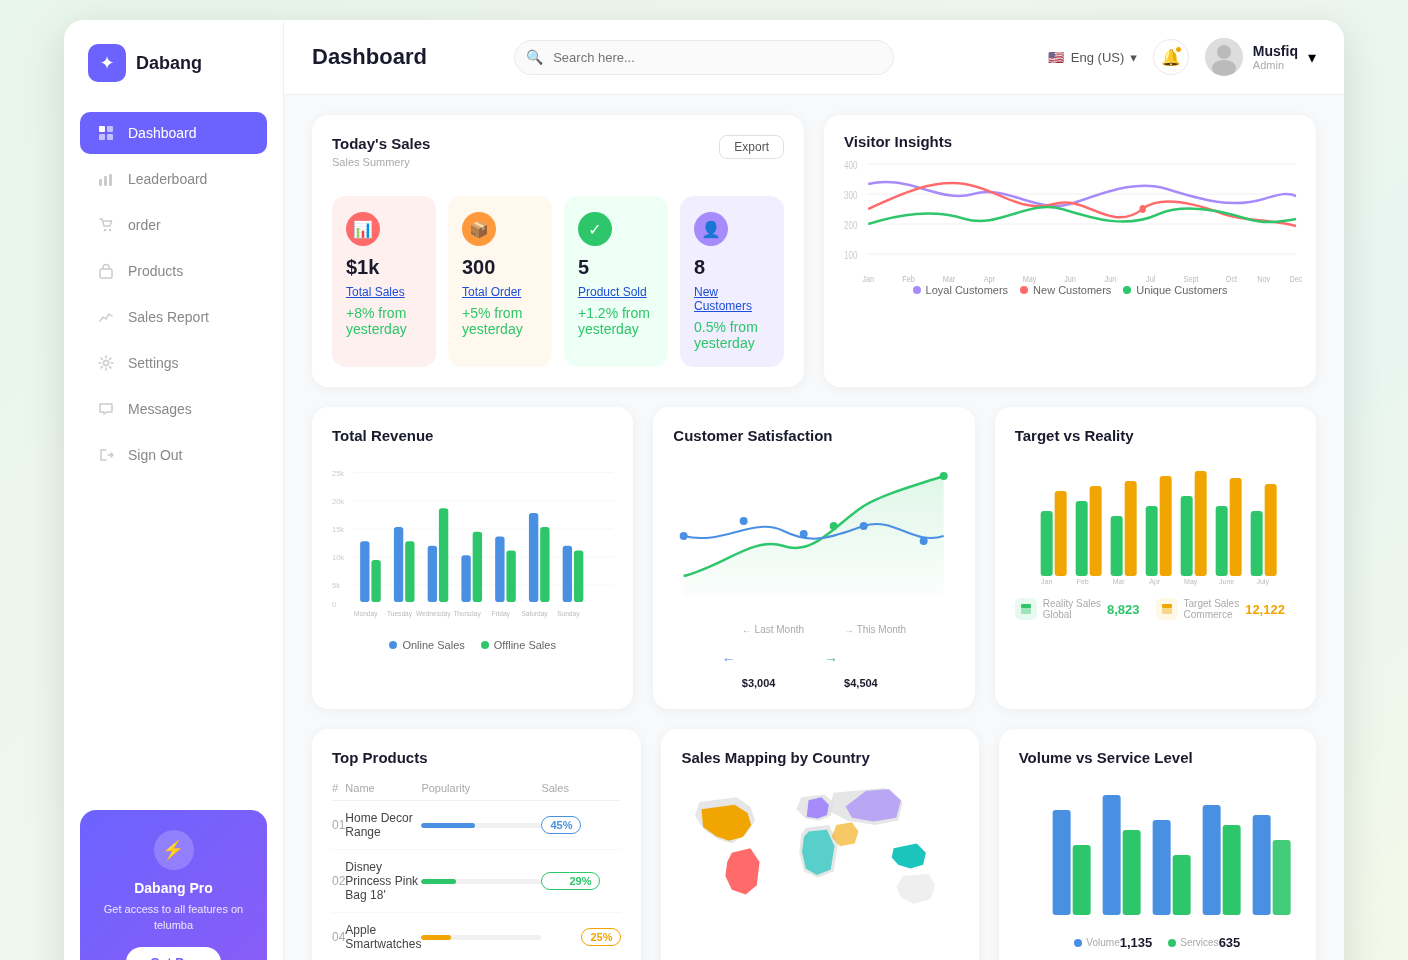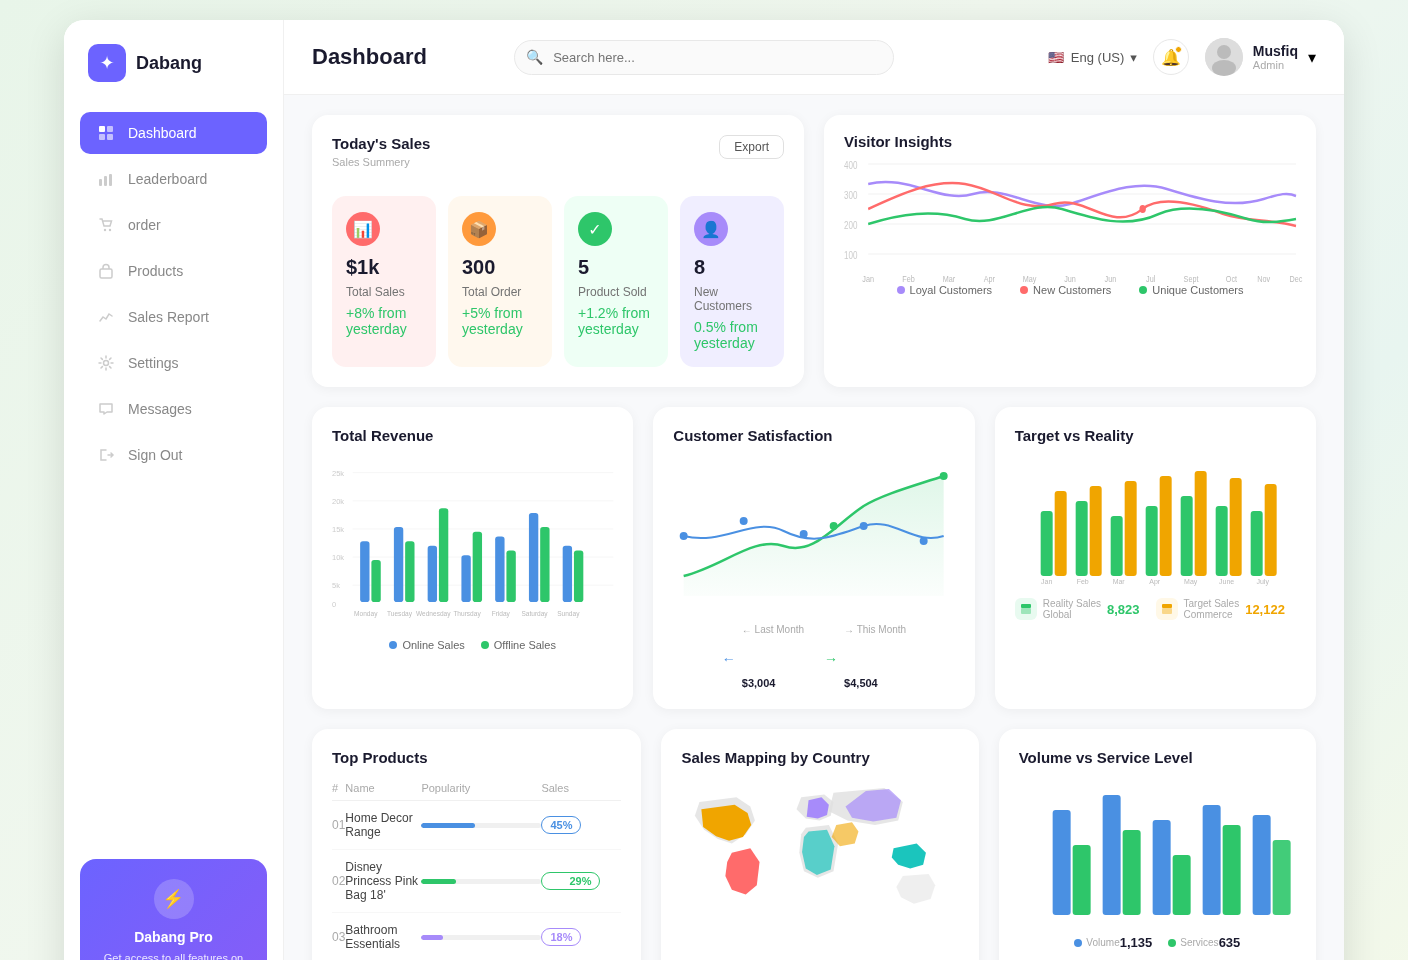--- a/index.html
+++ b/index.html
@@ -308,40 +308,41 @@
     .stat-icon.orange { background: #FF9A3C; color: white; }
     .stat-icon.green { background: #2EC66A; color: white; }
     .stat-icon.purple { background: #A78BFA; color: white; }
     .stat-value {
       font-size: 20px;
       font-weight: 700;
       color: #1a1a2e;
     }
     .stat-label {
       font-size: 12px;
-      color: #737373;
+      color: #1d4ed8;
       font-weight: 500;
+      text-decoration: underline;
     }
     .stat-change {
       font-size: 14px;
       color: #2EC66A;
       font-weight: 500;
     }
     
     .visitor-card {
       padding: 18px 20px;
     }
     .chart-area {
       position: relative;
       height: 120px;
       margin-bottom: 10px;
     }
     .legend {
       display: flex;
-      gap: 28px;
+      gap: 12px;
       justify-content: center;
       flex-wrap: wrap;
     }
     .legend-item {
       display: flex;
       align-items: center;
       gap: 5px;
       font-size: 11px;
       color: #666;
     }
@@ -902,32 +903,20 @@
                 <td>
                   <div class="progress-bar-container">
                     <div class="progress-bar-fill" style="width:29%; background:#2EC66A;"></div>
                   </div>
                 </td>
                 <td>
                   <span class="sales-badge" style="color:#2EC66A; border-color:#2EC66A;padding-left:27px;">29%</span>
                 </td>
               </tr>
               <tr>
-                <td>03</td>
-                <td>Bathroom Essentials</td>
-                <td>
-                  <div class="progress-bar-container">
-                    <div class="progress-bar-fill" style="width:18%; background:#A78BFA;"></div>
-                  </div>
-                </td>
-                <td>
-                  <span class="sales-badge" style="color:#A78BFA; border-color:#A78BFA;">18%</span>
-                </td>
-              </tr>
-              <tr>
                 <td>04</td>
                 <td>Apple Smartwatches</td>
                 <td>
                   <div class="progress-bar-container">
                     <div class="progress-bar-fill" style="width:25%; background:#F0A500;"></div>
                   </div>
                 </td>
                 <td>
                   <span class="sales-badge" style="color:#F0A500; border-color:#F0A500;margin-left:40px;">25%</span>
                 </td>

